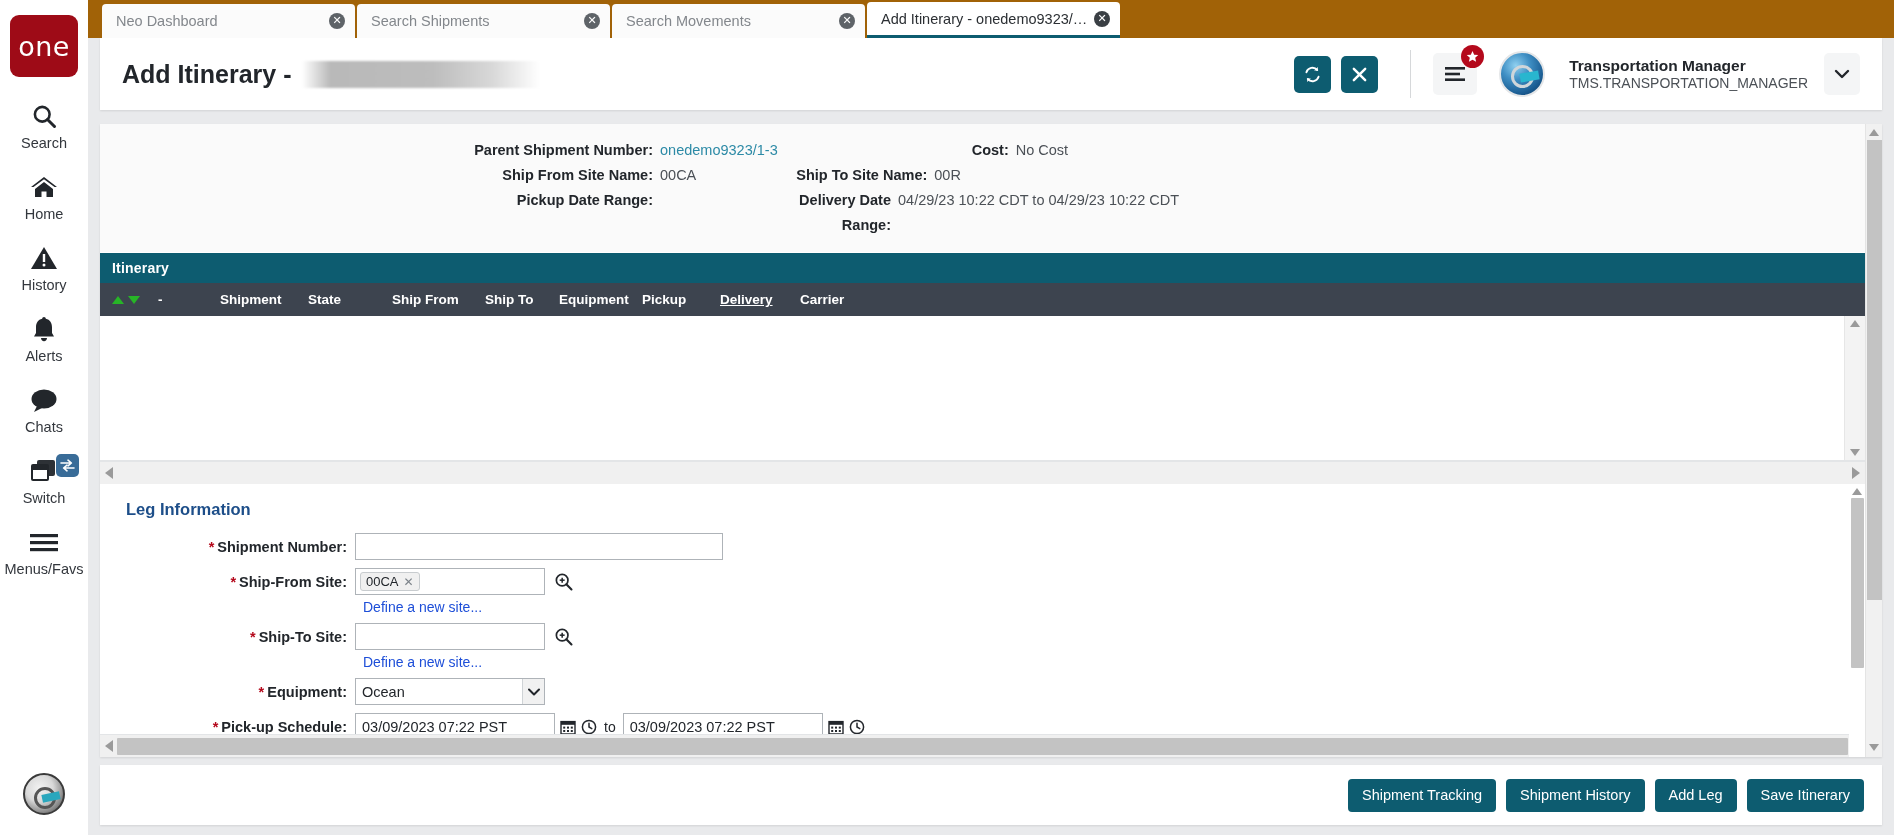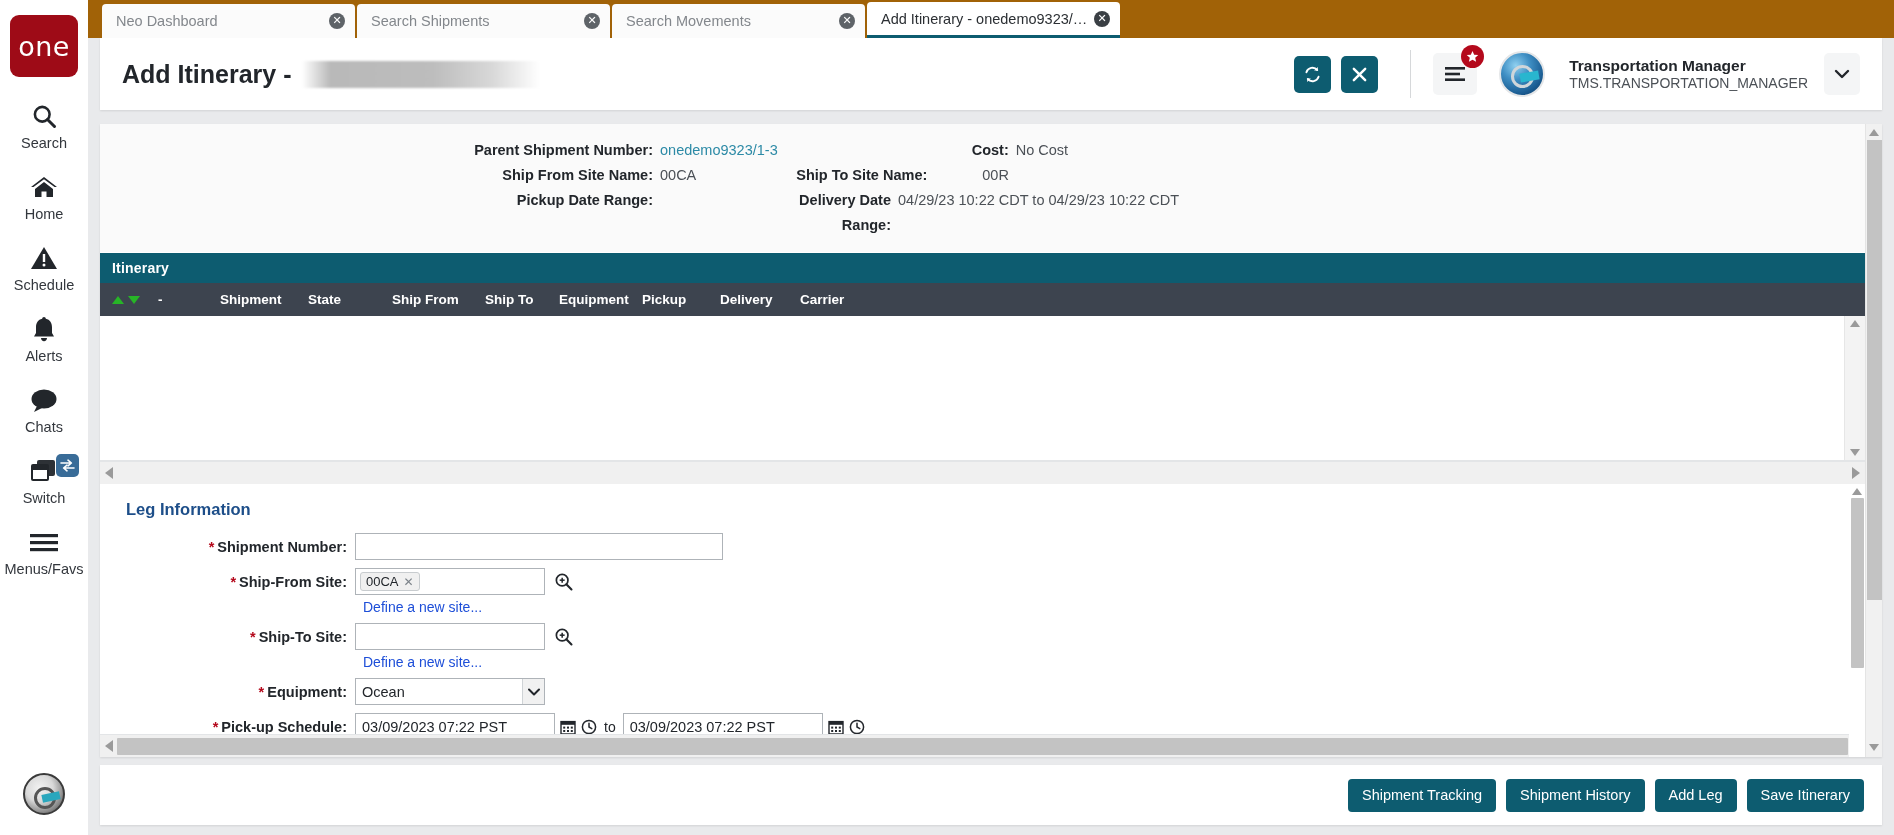--- a/index.html
+++ b/index.html
@@ -389,21 +389,21 @@
   </div>
 
   <div class="nav-item">
     <span class="nav-icon">
       <svg width="28" height="26" viewBox="0 0 28 26">
           <path d="M14 2 L27 24 L1 24 Z" fill="#22262b"></path>
           <rect x="12.8" y="9" width="2.4" height="8" fill="#fff"></rect>
           <circle cx="14" cy="20" r="1.5" fill="#fff"></circle>
         </svg>
     </span>
-    <span class="nav-label">Schedule</span>
+    <span class="nav-label">History</span>
   </div>
 
   <div class="nav-item">
     <span class="nav-icon">
       <svg width="26" height="28" viewBox="0 0 26 28">
           <path d="M13 2 C14 2 14.8 2.8 14.8 3.8 C19 4.7 21 8 21 12.5 L21 18 L23 21.5 L3 21.5 L5 18 L5 12.5 C5 8 7 4.7 11.2 3.8 C11.2 2.8 12 2 13 2 Z" fill="#22262b"></path>
           <path d="M10 23 C10 25 11.3 26.2 13 26.2 C14.7 26.2 16 25 16 23 Z" fill="#22262b"></path>
         </svg>
     </span>
     <span class="nav-label">Alerts</span>
@@ -535,21 +535,21 @@
           <div class="col-b" style="display:flex;">
             <span class="s-label">Cost:</span>
             <span class="s-value">No Cost</span>
           </div>
         </div>
         <div class="summary-row">
           <div class="col-a" style="display:flex;">
             <span class="s-label">Ship From Site Name:</span>
             <span class="s-value">00CA</span>
           </div>
-          <div class="col-b" style="display:flex;gap:48px;">
+          <div class="col-b" style="display:flex;">
             <span class="s-label">Ship To Site Name:</span>
             <span class="s-value">00R</span>
           </div>
         </div>
         <div class="summary-row">
           <div class="col-a" style="display:flex;">
             <span class="s-label">Pickup Date Range:</span>
           </div>
           <div class="col-b" style="display:flex;">
             <span class="s-label">Delivery Date Range:</span>
@@ -564,21 +564,21 @@
           <span class="arrow-up"></span>
           <span class="arrow-down"></span>
         </span>
         <span class="gh" style="width:62px;">-</span>
         <span class="gh" style="width:88px;">Shipment</span>
         <span class="gh" style="width:84px;">State</span>
         <span class="gh" style="width:93px;">Ship From</span>
         <span class="gh" style="width:74px;">Ship To</span>
         <span class="gh" style="width:83px;">Equipment</span>
         <span class="gh" style="width:78px;">Pickup</span>
-        <span class="gh" style="width:80px;">Delivery</span>
+        <span class="gh" style="width:80px;text-decoration:underline;">Delivery</span>
         <span class="gh">Carrier</span>
       </div>
       <div class="grid-body">
         <div class="vscroll">
           <span class="tri-up-g"></span>
           <span class="tri-down-g"></span>
         </div>
       </div>
       <div class="hscroll">
         <span class="tri-left-g"></span>

